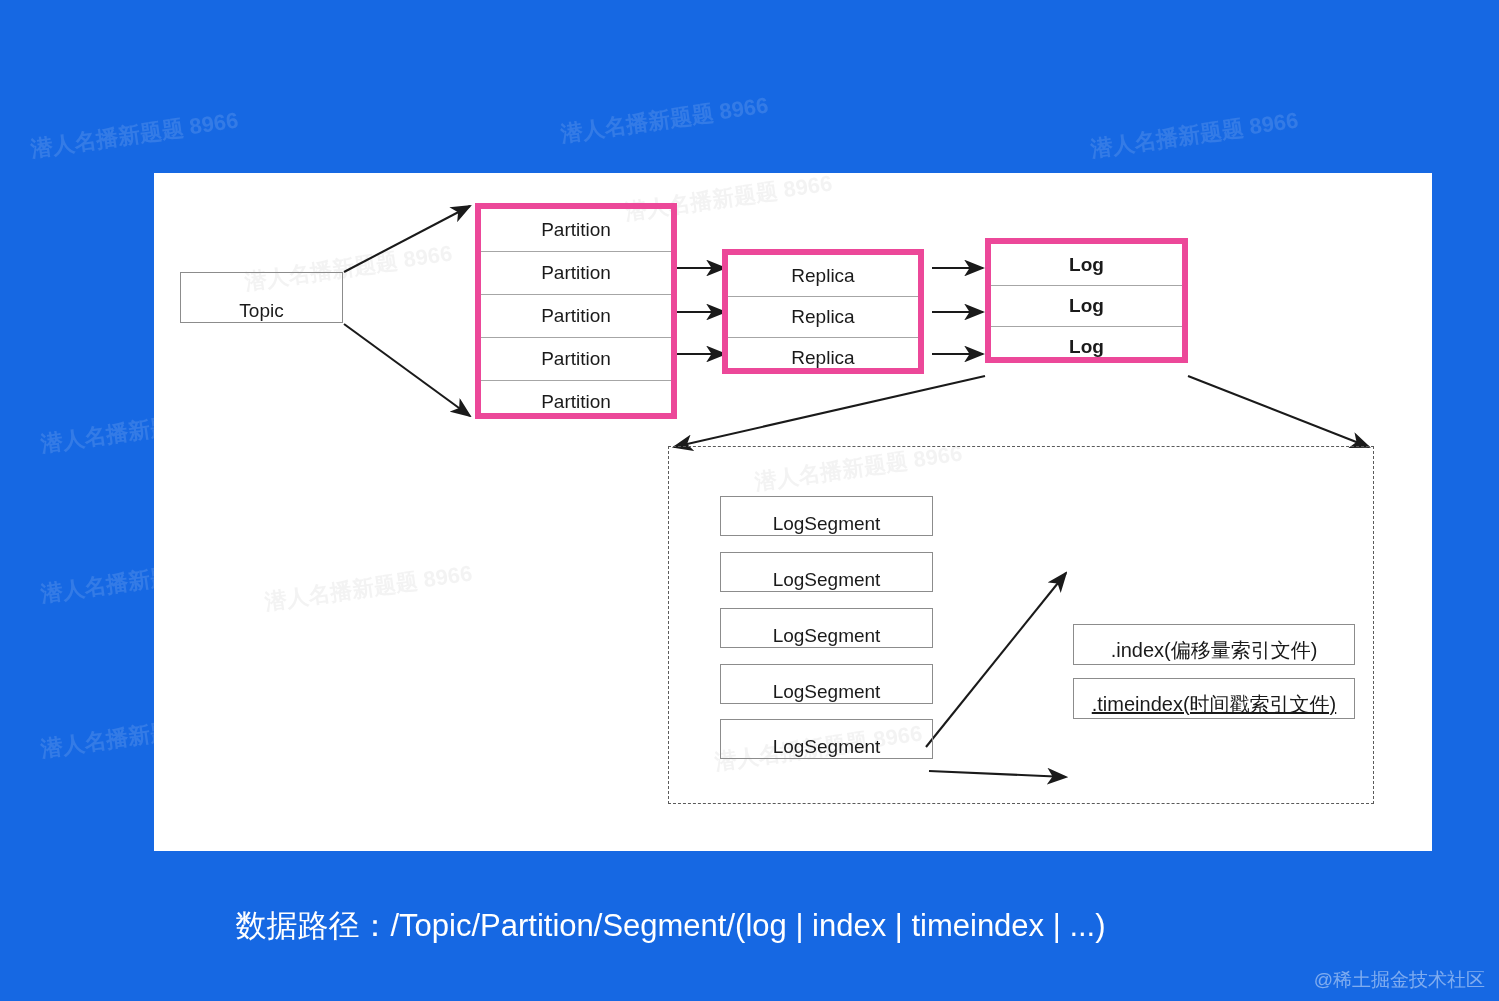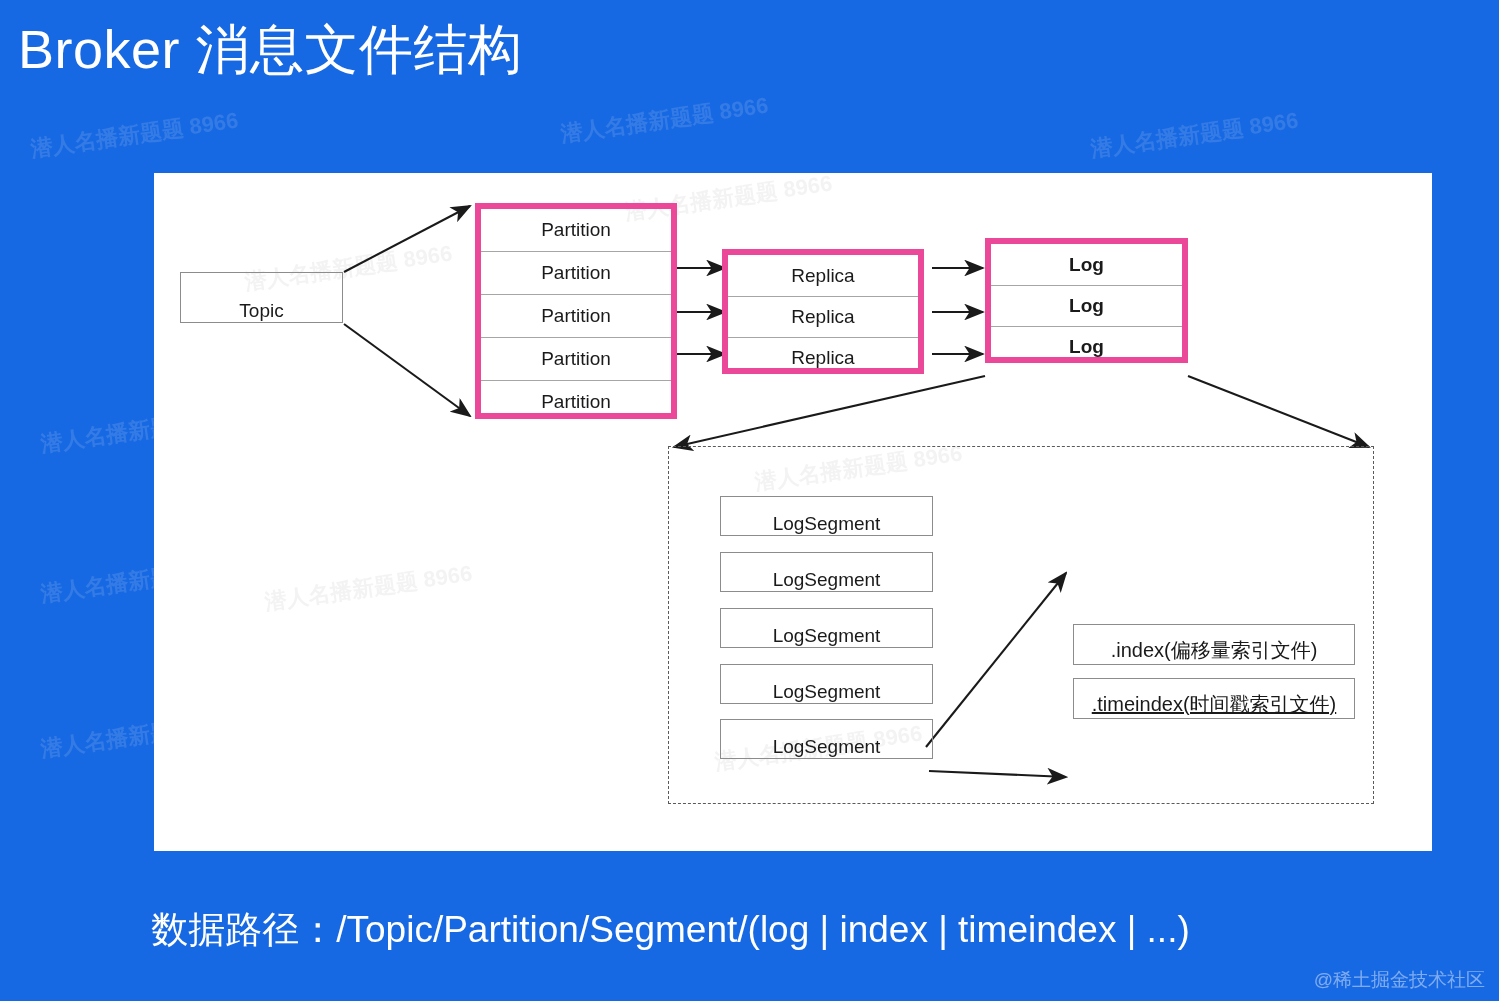--- a/index.html
+++ b/index.html
@@ -89,21 +89,21 @@
     pointer-events: none;
   }
   
   #caption {
     position: absolute;
     left: 0;
     top: 905px;
     width: 1341px;
     text-align: center;
     color: #ffffff;
-    font-size: 37px;
+    font-size: 31px;
     white-space: nowrap;
   }
   
   .wm {
     position: absolute;
     color: rgba(255,255,255,0.13);
     font-size: 22px;
     white-space: nowrap;
     pointer-events: none;
     transform: rotate(-8deg);
@@ -126,21 +126,20 @@
 
   <div class="wm" style="left:30px;  top:120px;">潜人名播新题题 8966</div>
   <div class="wm" style="left:560px; top:105px;">潜人名播新题题 8966</div>
   <div class="wm" style="left:1090px;top:120px;">潜人名播新题题 8966</div>
   <div class="wm" style="left:40px;  top:415px;">潜人名播新题题 8966</div>
   <div class="wm" style="left:40px;  top:565px;">潜人名播新题题 8966</div>
   <div class="wm" style="left:40px;  top:720px;">潜人名播新题题 8966</div>
   <div class="wm" style="left:1180px;top:430px;">潜人名播新题题 8966</div>
   <div class="wm" style="left:1180px;top:720px;">潜人名播新题题 8966</div>
 
-  <div id="slide-title">Broker 消息文件结构</div>
 
   <div id="canvas" style="background: rgb(255, 255, 255);">
 
     <div class="wm dark" style="left:90px;  top:80px;">潜人名播新题题 8966</div>
     <div class="wm dark" style="left:470px; top:10px;">潜人名播新题题 8966</div>
     <div class="wm dark" style="left:600px; top:280px;">潜人名播新题题 8966</div>
     <div class="wm dark" style="left:110px; top:400px;">潜人名播新题题 8966</div>
     <div class="wm dark" style="left:560px; top:560px;">潜人名播新题题 8966</div>
 
     <svg id="arrows" viewBox="0 0 1278 678">

